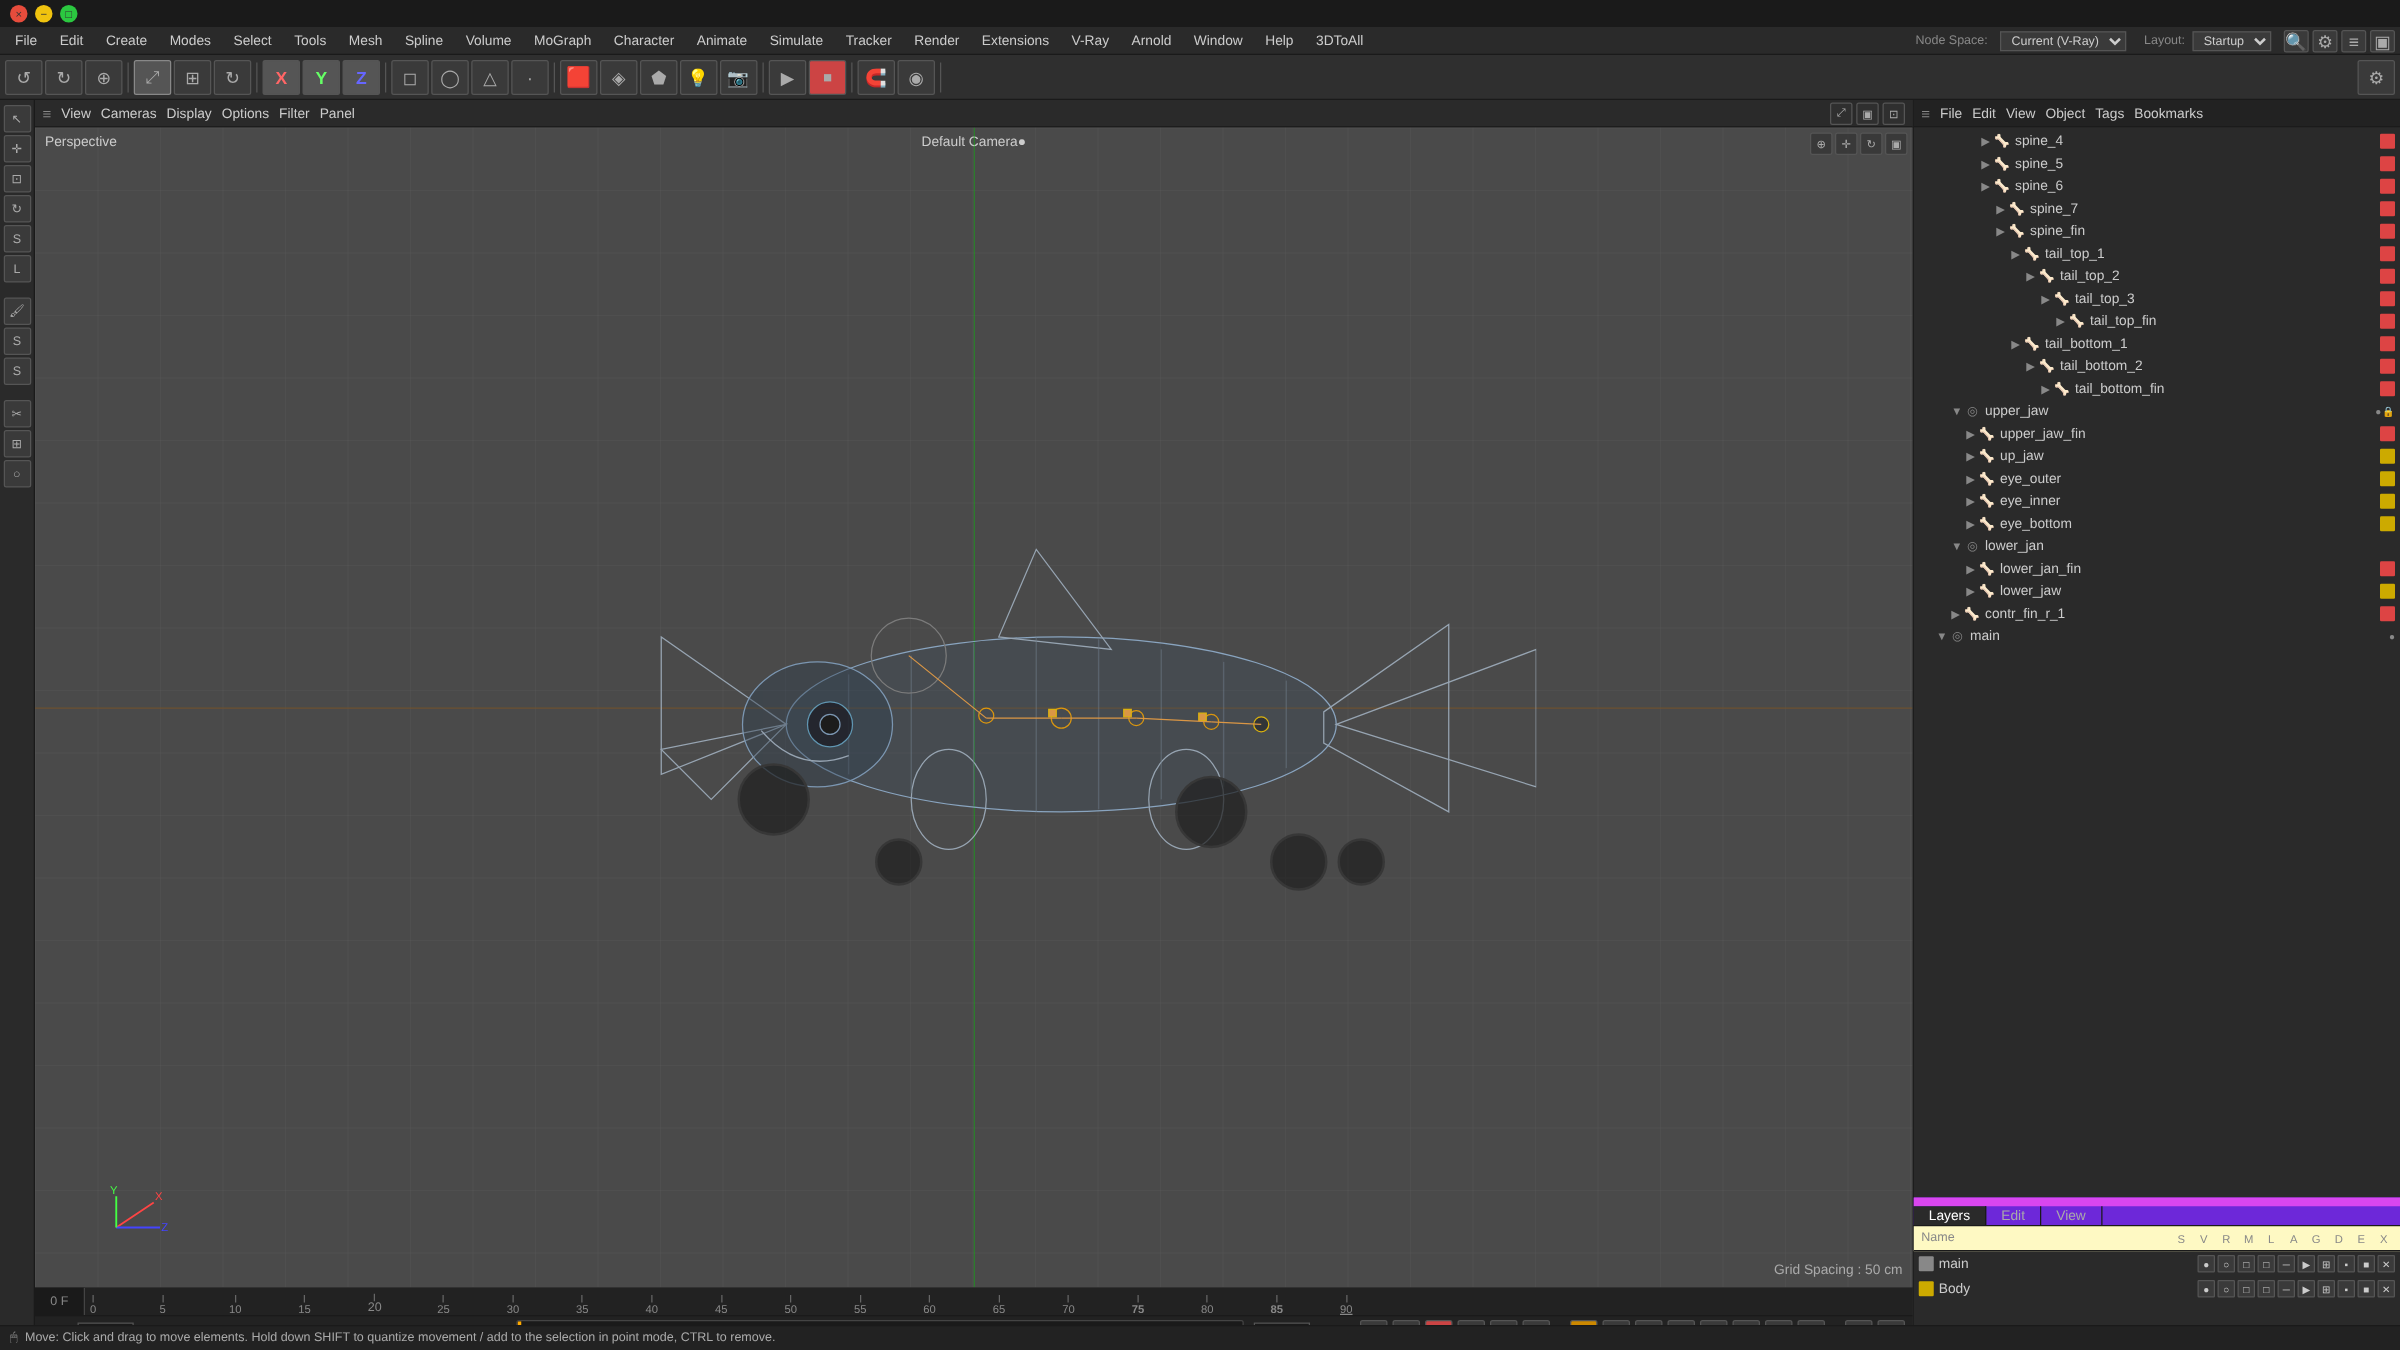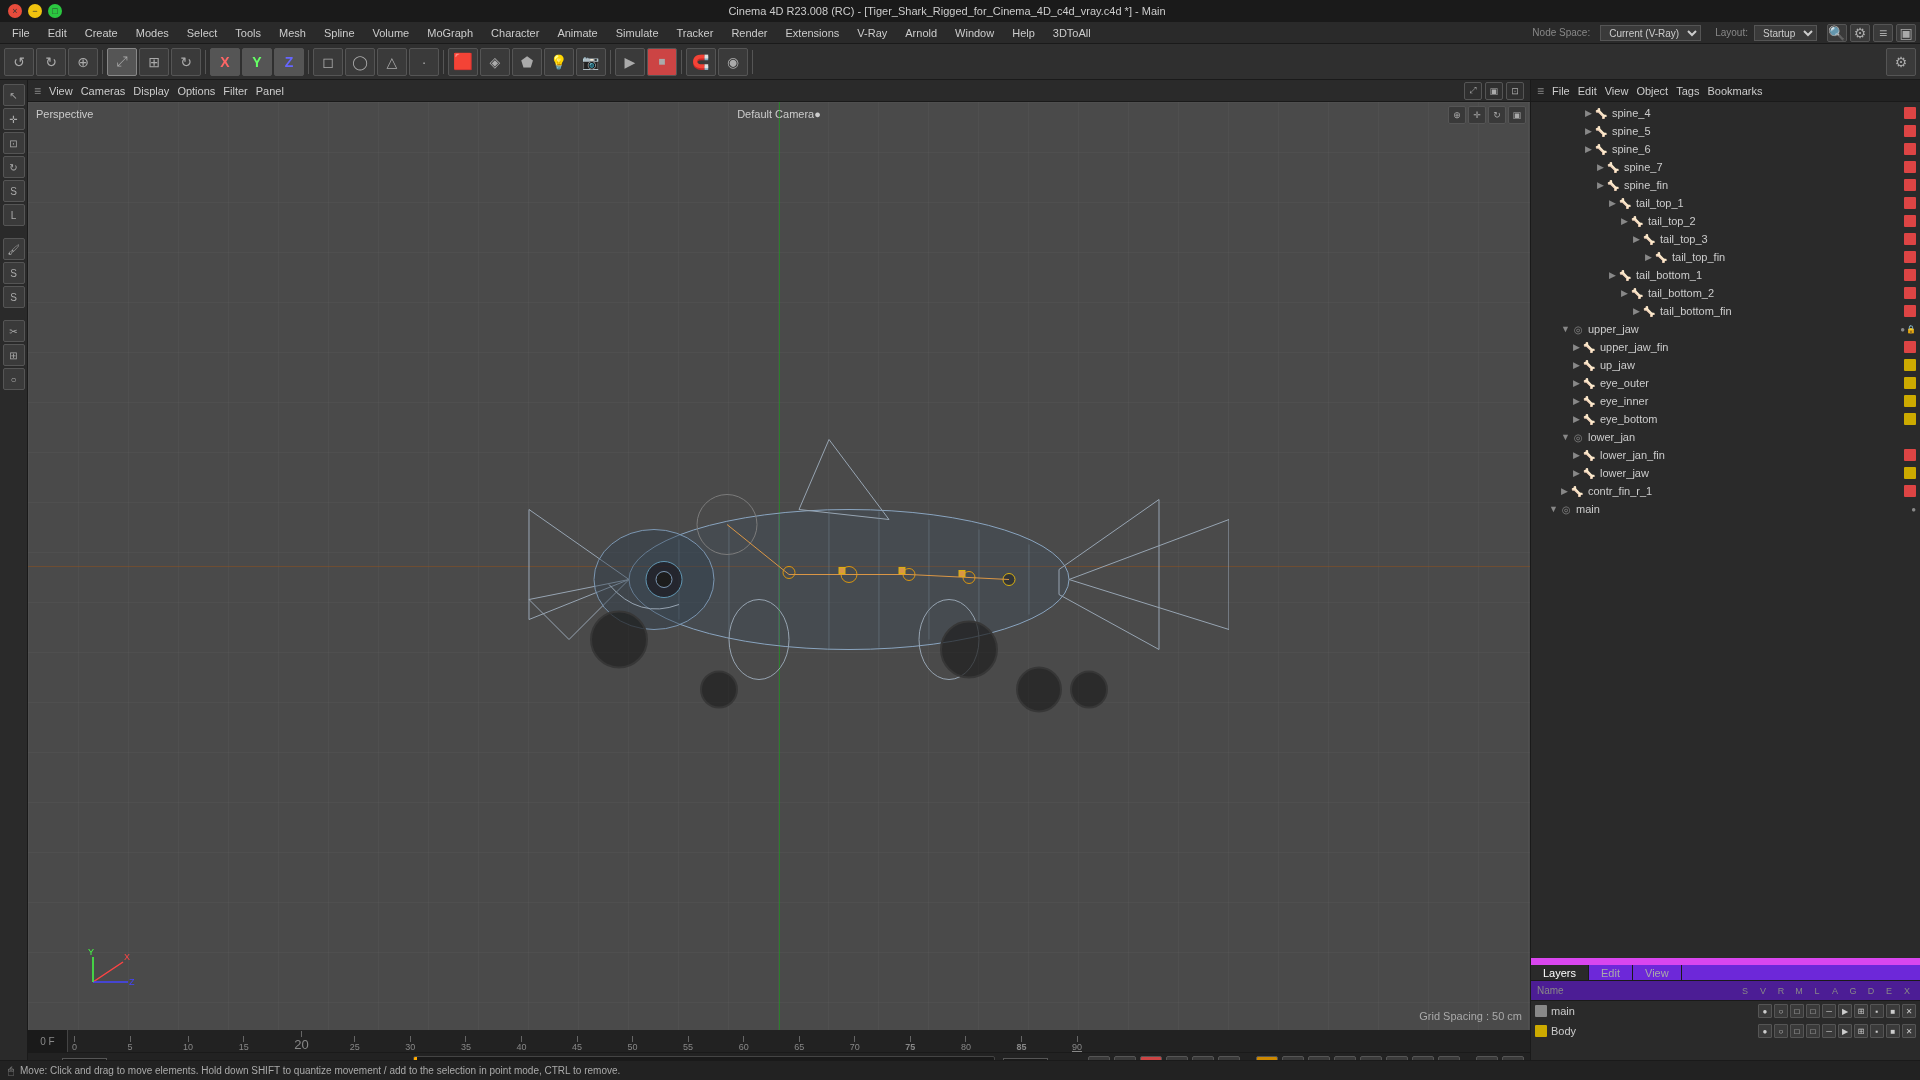--- a/index.html
+++ b/index.html
@@ -140,21 +140,21 @@
     .right-tab {
       padding: 2px 12px; cursor: pointer; font-size: 11px; color: #aaa; border-right: 1px solid #1a1a1a;
     }
     .right-tab.active { color: #fff; background: #2a2a2a; }
 
     
     #layers-panel {
       height: 100px; background: #2a2a2a; border-top: 1px solid #1a1a1a; display: flex; flex-direction: column;
     }
     #layers-columns {
-      height: 20px; background: #4c1d95; display: flex; align-items: center; padding: 0 6px;
+      height: 20px; background: #fef9c3; display: flex; align-items: center; padding: 0 6px;
       font-size: 10px; color: #888; border-bottom: 1px solid #1a1a1a;
     }
     .layers-col-name { flex: 1; }
     .layers-col-icons { display: flex; gap: 4px; font-size: 9px; }
     .layers-col-icon { width: 14px; text-align: center; }
     .layer-row {
       height: 20px; display: flex; align-items: center; padding: 0 4px; cursor: pointer; font-size: 11px;
     }
     .layer-color { width: 12px; height: 12px; border-radius: 1px; margin-right: 4px; }
     .layer-name { flex: 1; }
@@ -188,21 +188,20 @@
   </style>
 </head>
 <body>
 
 <div id="titlebar">
   <div style="display:flex;gap:6px;align-items:center;">
     <div class="win-btn close">×</div>
     <div class="win-btn min">−</div>
     <div class="win-btn max">□</div>
   </div>
-  <div class="title">Cinema 4D R23.008 (RC) - [Tiger_Shark_Rigged_for_Cinema_4D_c4d_vray.c4d *] - Main</div>
   <div style="width:80px;"></div>
 </div>
 
 <div id="menubar">
   <div class="menu-item">File</div>
   <div class="menu-item">Edit</div>
   <div class="menu-item">Create</div>
   <div class="menu-item">Modes</div>
   <div class="menu-item">Select</div>
   <div class="menu-item">Tools</div>
@@ -418,21 +417,21 @@
             <div style="position: absolute; left: 11.1111%; display: flex; flex-direction: column; align-items: center;">
               <div style="width:1px;height:6px;background:#666;"></div>
               <div style="font-size:9px;color:#888;">10</div>
             </div>
             <div style="position: absolute; left: 16.6667%; display: flex; flex-direction: column; align-items: center;">
               <div style="width:1px;height:6px;background:#666;"></div>
               <div style="font-size:9px;color:#888;">15</div>
             </div>
             <div style="position: absolute; left: 22.2222%; display: flex; flex-direction: column; align-items: center;">
               <div style="width:1px;height:6px;background:#666;"></div>
-              <div style="font-size:13px;color:#888;">20</div>
+              <div style="font-size:10px;color:#888;">20</div>
             </div>
             <div style="position: absolute; left: 27.7778%; display: flex; flex-direction: column; align-items: center;">
               <div style="width:1px;height:6px;background:#666;"></div>
               <div style="font-size:9px;color:#888;">25</div>
             </div>
             <div style="position: absolute; left: 33.3333%; display: flex; flex-direction: column; align-items: center;">
               <div style="width:1px;height:6px;background:#666;"></div>
               <div style="font-size:9px;color:#888;">30</div>
             </div>
             <div style="position: absolute; left: 38.8889%; display: flex; flex-direction: column; align-items: center;">

